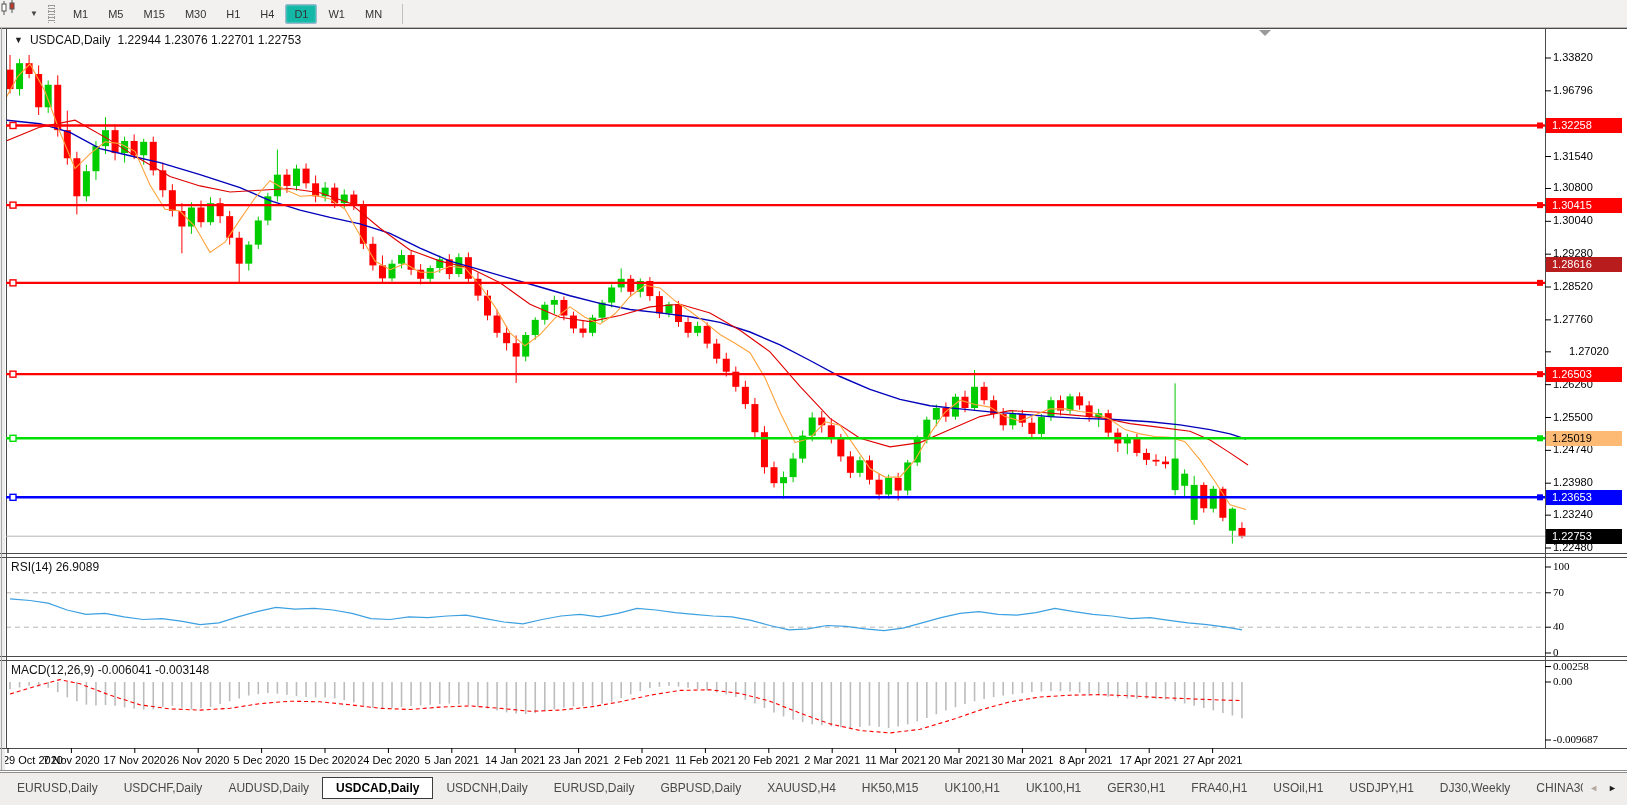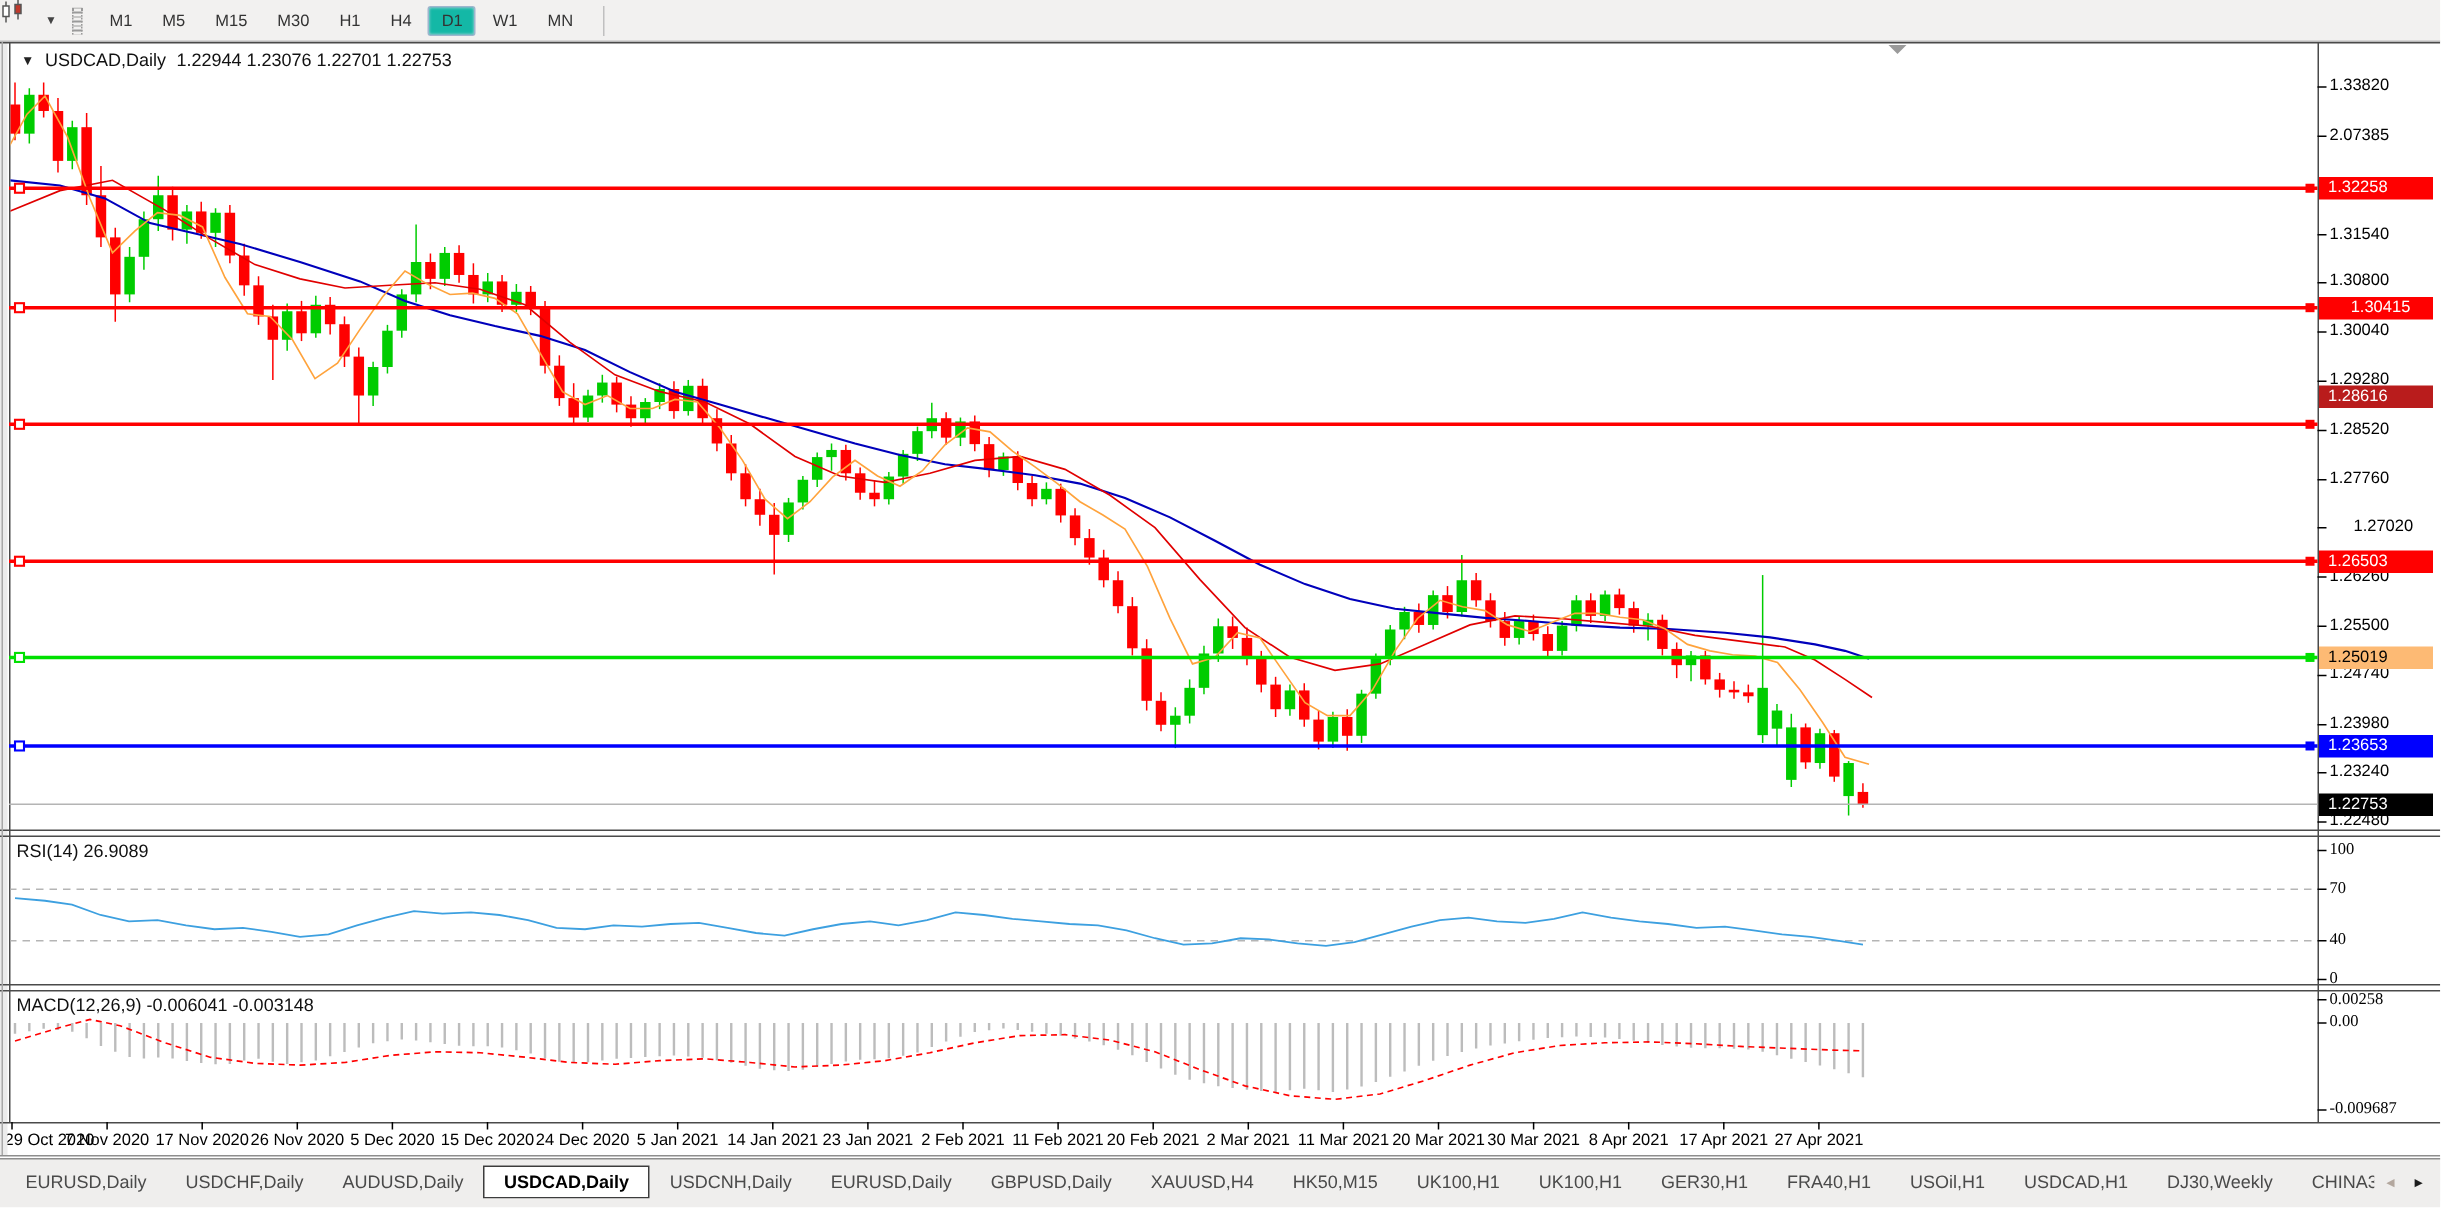--- a/index.html
+++ b/index.html
@@ -564,36 +564,36 @@
     <span class="title-caret">▼</span>
     <span>USDCAD,Daily</span>
     <span>1.22944 1.23076 1.22701 1.22753</span>
   </div>
 
   <div class="ind-label" style="top:560px;">RSI(14) 26.9089</div>
   <div class="ind-label" style="top:663px;">MACD(12,26,9) -0.006041 -0.003148</div>
 
   <div id="labels">
       <div class="ptick" style="top: 51px;">1.33820</div>
-      <div class="ptick" style="top: 83.8395px;">2.07385</div>
+      <div class="ptick" style="top: 83.8395px;">1.96796</div>
       <div class="ptick" style="top: 149.519px;">1.31540</div>
       <div class="ptick" style="top: 181.494px;">1.30800</div>
       <div class="ptick" style="top: 214.333px;">1.30040</div>
       <div class="ptick" style="top: 247.173px;">1.29280</div>
       <div class="ptick" style="top: 280.012px;">1.28520</div>
       <div class="ptick" style="top: 312.852px;">1.27760</div>
       <div class="ptick" style="top: 344.827px; margin-left: 16px;">1.27020</div>
       <div class="ptick" style="top: 377.667px;">1.26260</div>
       <div class="ptick" style="top: 410.506px;">1.25500</div>
       <div class="ptick" style="top: 443.346px;">1.24740</div>
       <div class="ptick" style="top: 476.185px;">1.23980</div>
       <div class="ptick" style="top: 508.16px;">1.23240</div>
       <div class="ptick" style="top: 541px;">1.22480</div>
       <div class="pbox" style="top: 117.994px; background: rgb(255, 0, 0); color: rgb(255, 255, 255);">1.32258</div>
-      <div class="pbox" style="top: 197.63px; background: rgb(255, 0, 0); color: rgb(255, 255, 255); text-align: center;">1.30415</div>
+      <div class="pbox" style="top: 197.63px; background: rgb(255, 0, 0); color: rgb(255, 255, 255);">1.30415</div>
       <div class="pbox" style="top: 257px; background: #b91c1c; color: rgb(255, 255, 255);">1.28616</div>
       <div class="pbox" style="top: 366.667px; background: rgb(255, 0, 0); color: rgb(255, 255, 255);">1.26503</div>
       <div class="pbox" style="top: 430.79px; background: #fdba74; color: rgb(0, 0, 0);">1.25019</div>
       <div class="pbox" style="top: 489.815px; background: rgb(0, 0, 255); color: rgb(255, 255, 255);">1.23653</div>
       <div class="pbox" style="top: 528.704px; background: rgb(0, 0, 0); color: rgb(255, 255, 255);">1.22753</div>
       <div class="ptick ilabel" style="top: 560px;">100</div>
       <div class="ptick ilabel" style="top: 585.8px;">70</div>
       <div class="ptick ilabel" style="top: 620.2px;">40</div>
       <div class="ptick ilabel" style="top: 646px;">0</div>
       <div class="ptick ilabel" style="top: 659.552px;">0.00258</div>
@@ -644,21 +644,21 @@
         <span class="tab">UK100,H1</span>
         <span class="tsep"></span>
         <span class="tab">UK100,H1</span>
         <span class="tsep"></span>
         <span class="tab">GER30,H1</span>
         <span class="tsep"></span>
         <span class="tab">FRA40,H1</span>
         <span class="tsep"></span>
         <span class="tab">USOil,H1</span>
         <span class="tsep"></span>
-        <span class="tab">USDCAD,H1</span>
+        <span class="tab">USDJPY,H1</span>
         <span class="tsep"></span>
         <span class="tab">DJ30,Weekly</span>
         <span class="tsep"></span>
         <span class="tab">CHINA300,H1</span>
         <span class="tsep"></span>
       </div>
     <div class="tab-arrows">
       <span class="arrow-l">◄</span>
       <span class="arrow-r">►</span>
     </div>

